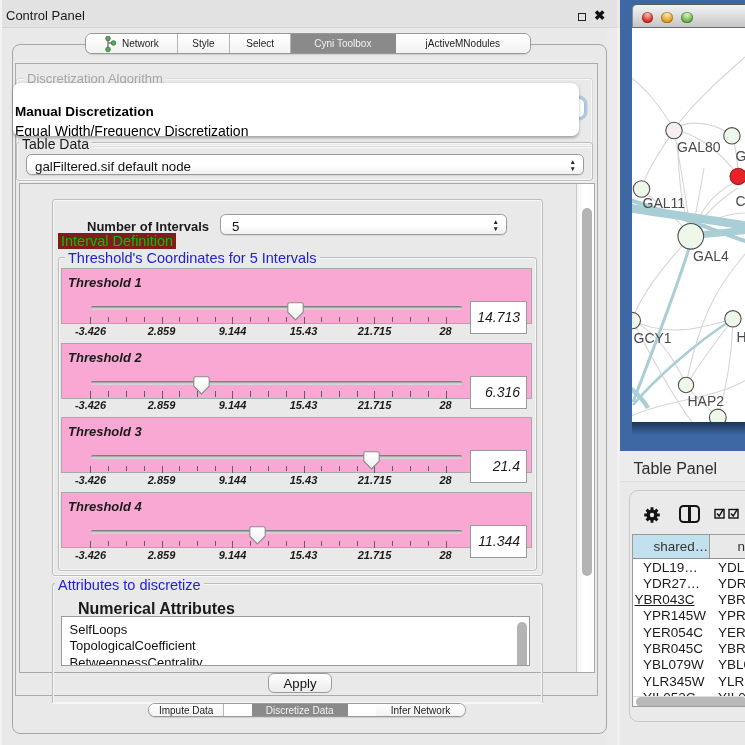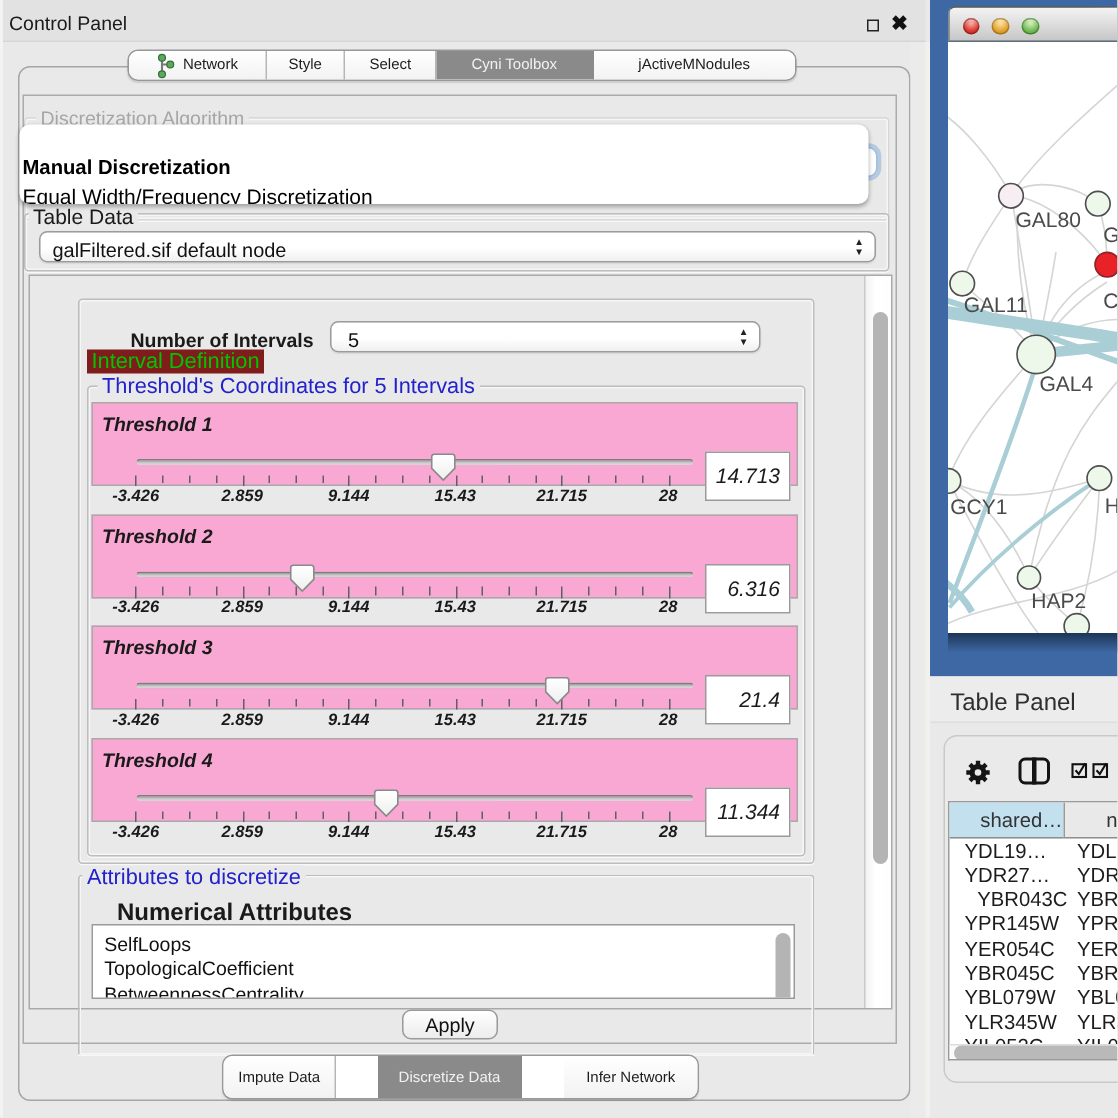--- a/index.html
+++ b/index.html
@@ -15,21 +15,21 @@
 #outerBorder{left:12px;top:44px;width:595px;height:690px;border:1px solid #a6a6a6;border-radius:8px;}
 #innerBorder{left:15px;top:63px;width:583px;height:633px;border:1px solid #ababab;}
 
 .caps{position:absolute;display:flex;height:21px;border:1px solid #989898;border-radius:7px;background:#fff;overflow:hidden;
  box-shadow:0 1px 1px rgba(0,0,0,0.12);}
 .caps .seg{height:100%;display:flex;align-items:center;justify-content:center;
  font-size:10px;color:#1c1c1c;background:linear-gradient(#ffffff,#f2f2f2);border-right:1px solid #b5b5b5;}
 .caps .seg:last-child{border-right:none;}
 .caps .seg.sel{background:#8a8a8a;color:#f2f2f2;border-right:1px solid #8a8a8a;}
 #topTabs{left:85px;top:33px;width:446px;}
-#botTabs{left:148px;top:703px;width:318px;height:30px;gap:28px;}
+#botTabs{left:148px;top:703px;width:318px;height:14px;gap:28px;}
 
 .group{position:absolute;border:1px solid #bdbdbd;border-radius:3px;box-shadow:inset 0 0 0 1px #f6f6f6, 0 1px 0 #f8f8f8;}
 
 .tbox{position:absolute;left:61px;width:471px;height:56px;border:1px solid #a9a9a9;background:#f9a8d4;font-style:italic;}
 .tbox .tt{position:absolute;left:6px;top:6px;font-size:13px;font-weight:bold;color:#1a1a1a;}
 .valbox{position:absolute;left:408px;top:32px;width:57px;height:33px;background:#fff;border:1px solid #9a9a9a;
  font-size:14px;color:#1a1a1a;text-align:right;padding:7px 6px 0 0;}
 
 .combo{position:absolute;height:21px;border:1px solid #9b9b9b;border-radius:5.5px;
  background:linear-gradient(#ffffff 55%,#f0f0f0);font-size:13.3px;color:#111;box-shadow:0 1px 1px rgba(0,0,0,0.08);}
@@ -383,21 +383,21 @@
     <div class="abs" style="left:631.5px;top:533.5px;width:113.5px;height:173.5px;border:1px solid #9a9a9a;border-right:none;background:#fff;overflow:hidden;">
 
       <div style="position:absolute;left:0;top:0;width:76px;height:24px;background:#c2e0ee;border-bottom:1.5px solid #8f8f8f;font-size:13.5px;color:#333;padding:4px 0 0 21px;">shared…</div>
       <div style="position:absolute;left:76px;top:0;width:38px;height:24px;background:#e9e9e9;border-left:1px solid #9a9a9a;border-bottom:1.5px solid #8f8f8f;font-size:13.5px;color:#333;padding:4px 0 0 28px;">n</div>
 
       <div id="rows" style="position:absolute;left:0;top:25px;width:114px;height:136px;font-size:13.5px;color:#1c1c1c;overflow:hidden;">
         <div style="position:absolute;left:10.5px;top:0.0px;white-space:nowrap;">YDL19…</div>
         <div style="position:absolute;left:85.5px;top:0.0px;white-space:nowrap;">YDL1</div>
         <div style="position:absolute;left:10.5px;top:16.3px;white-space:nowrap;">YDR27…</div>
         <div style="position:absolute;left:85.5px;top:16.3px;white-space:nowrap;">YDR2</div>
-        <div style="position:absolute;left:19px;top:32.6px;white-space:nowrap;">YBR043C</div>
+        <div style="position:absolute;left:2px;top:32.6px;white-space:nowrap;text-decoration:underline;">YBR043C</div>
         <div style="position:absolute;left:85.5px;top:32.6px;white-space:nowrap;">YBR0</div>
         <div style="position:absolute;left:10.5px;top:48.9px;white-space:nowrap;">YPR145W</div>
         <div style="position:absolute;left:85.5px;top:48.9px;white-space:nowrap;">YPR1</div>
         <div style="position:absolute;left:10.5px;top:65.2px;white-space:nowrap;">YER054C</div>
         <div style="position:absolute;left:85.5px;top:65.2px;white-space:nowrap;">YER0</div>
         <div style="position:absolute;left:10.5px;top:81.5px;white-space:nowrap;">YBR045C</div>
         <div style="position:absolute;left:85.5px;top:81.5px;white-space:nowrap;">YBR0</div>
         <div style="position:absolute;left:10.5px;top:97.8px;white-space:nowrap;">YBL079W</div>
         <div style="position:absolute;left:85.5px;top:97.8px;white-space:nowrap;">YBL0</div>
         <div style="position:absolute;left:10.5px;top:114.1px;white-space:nowrap;">YLR345W</div>

